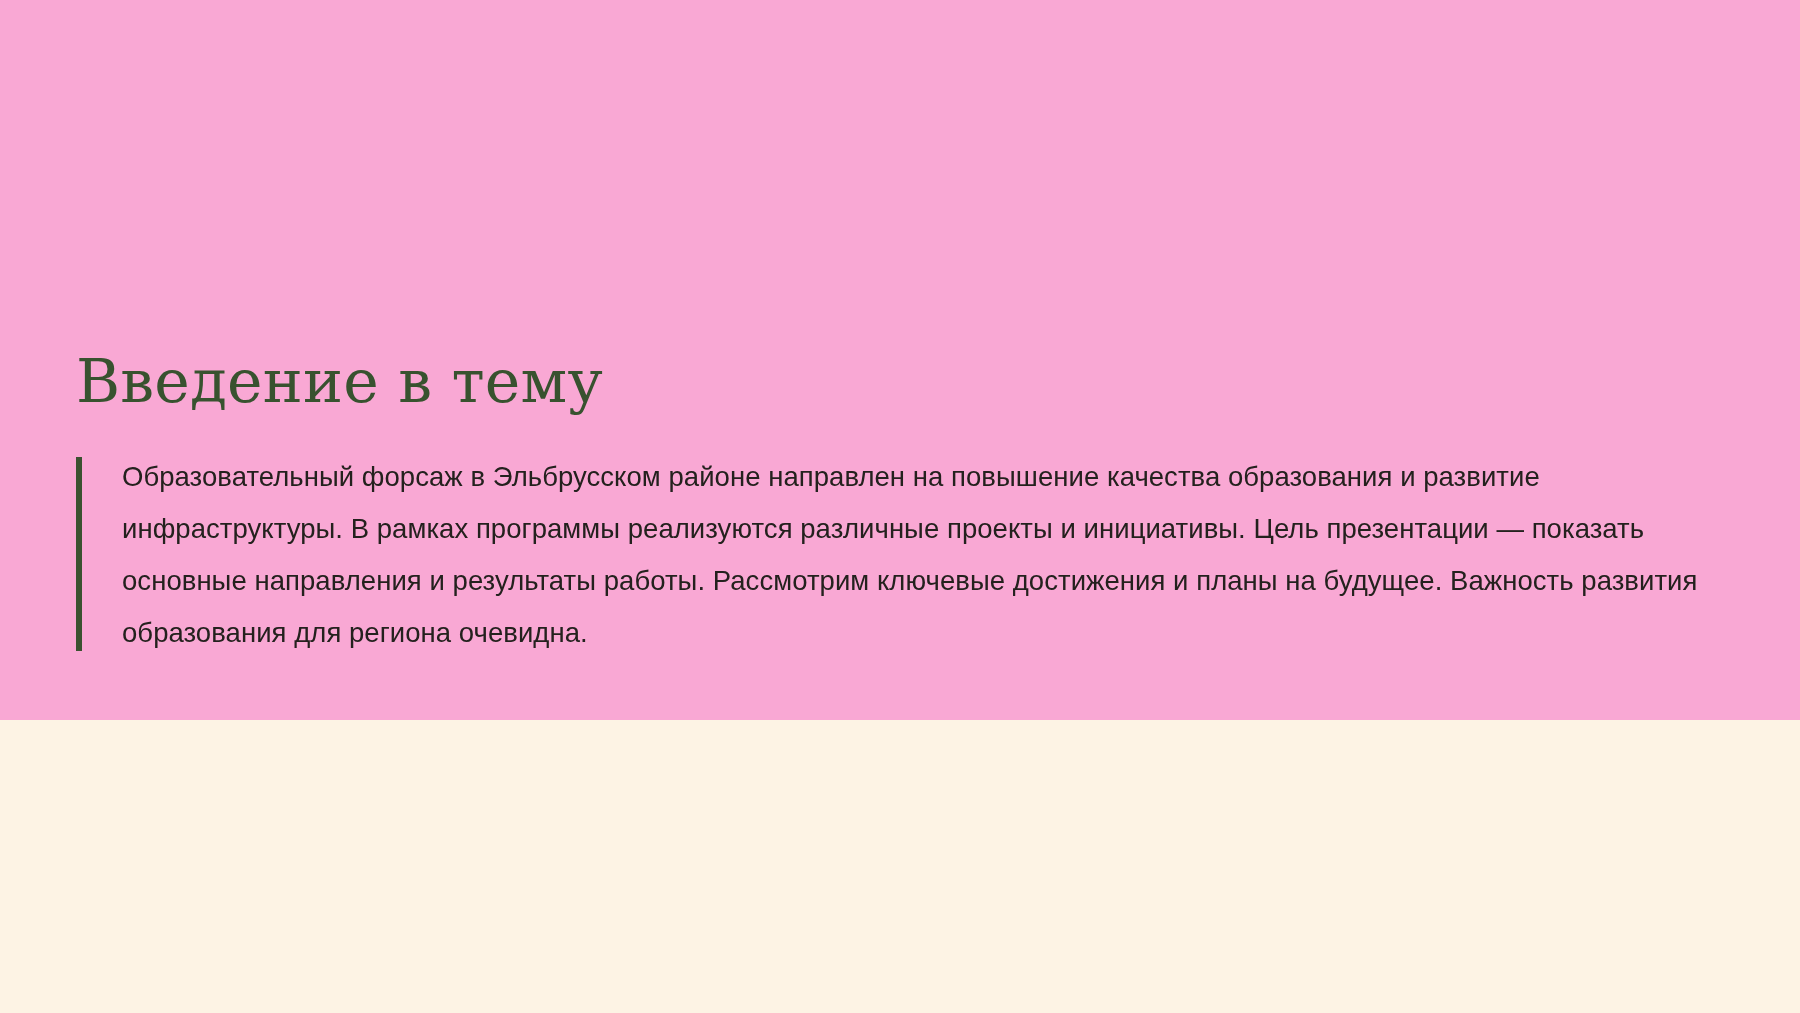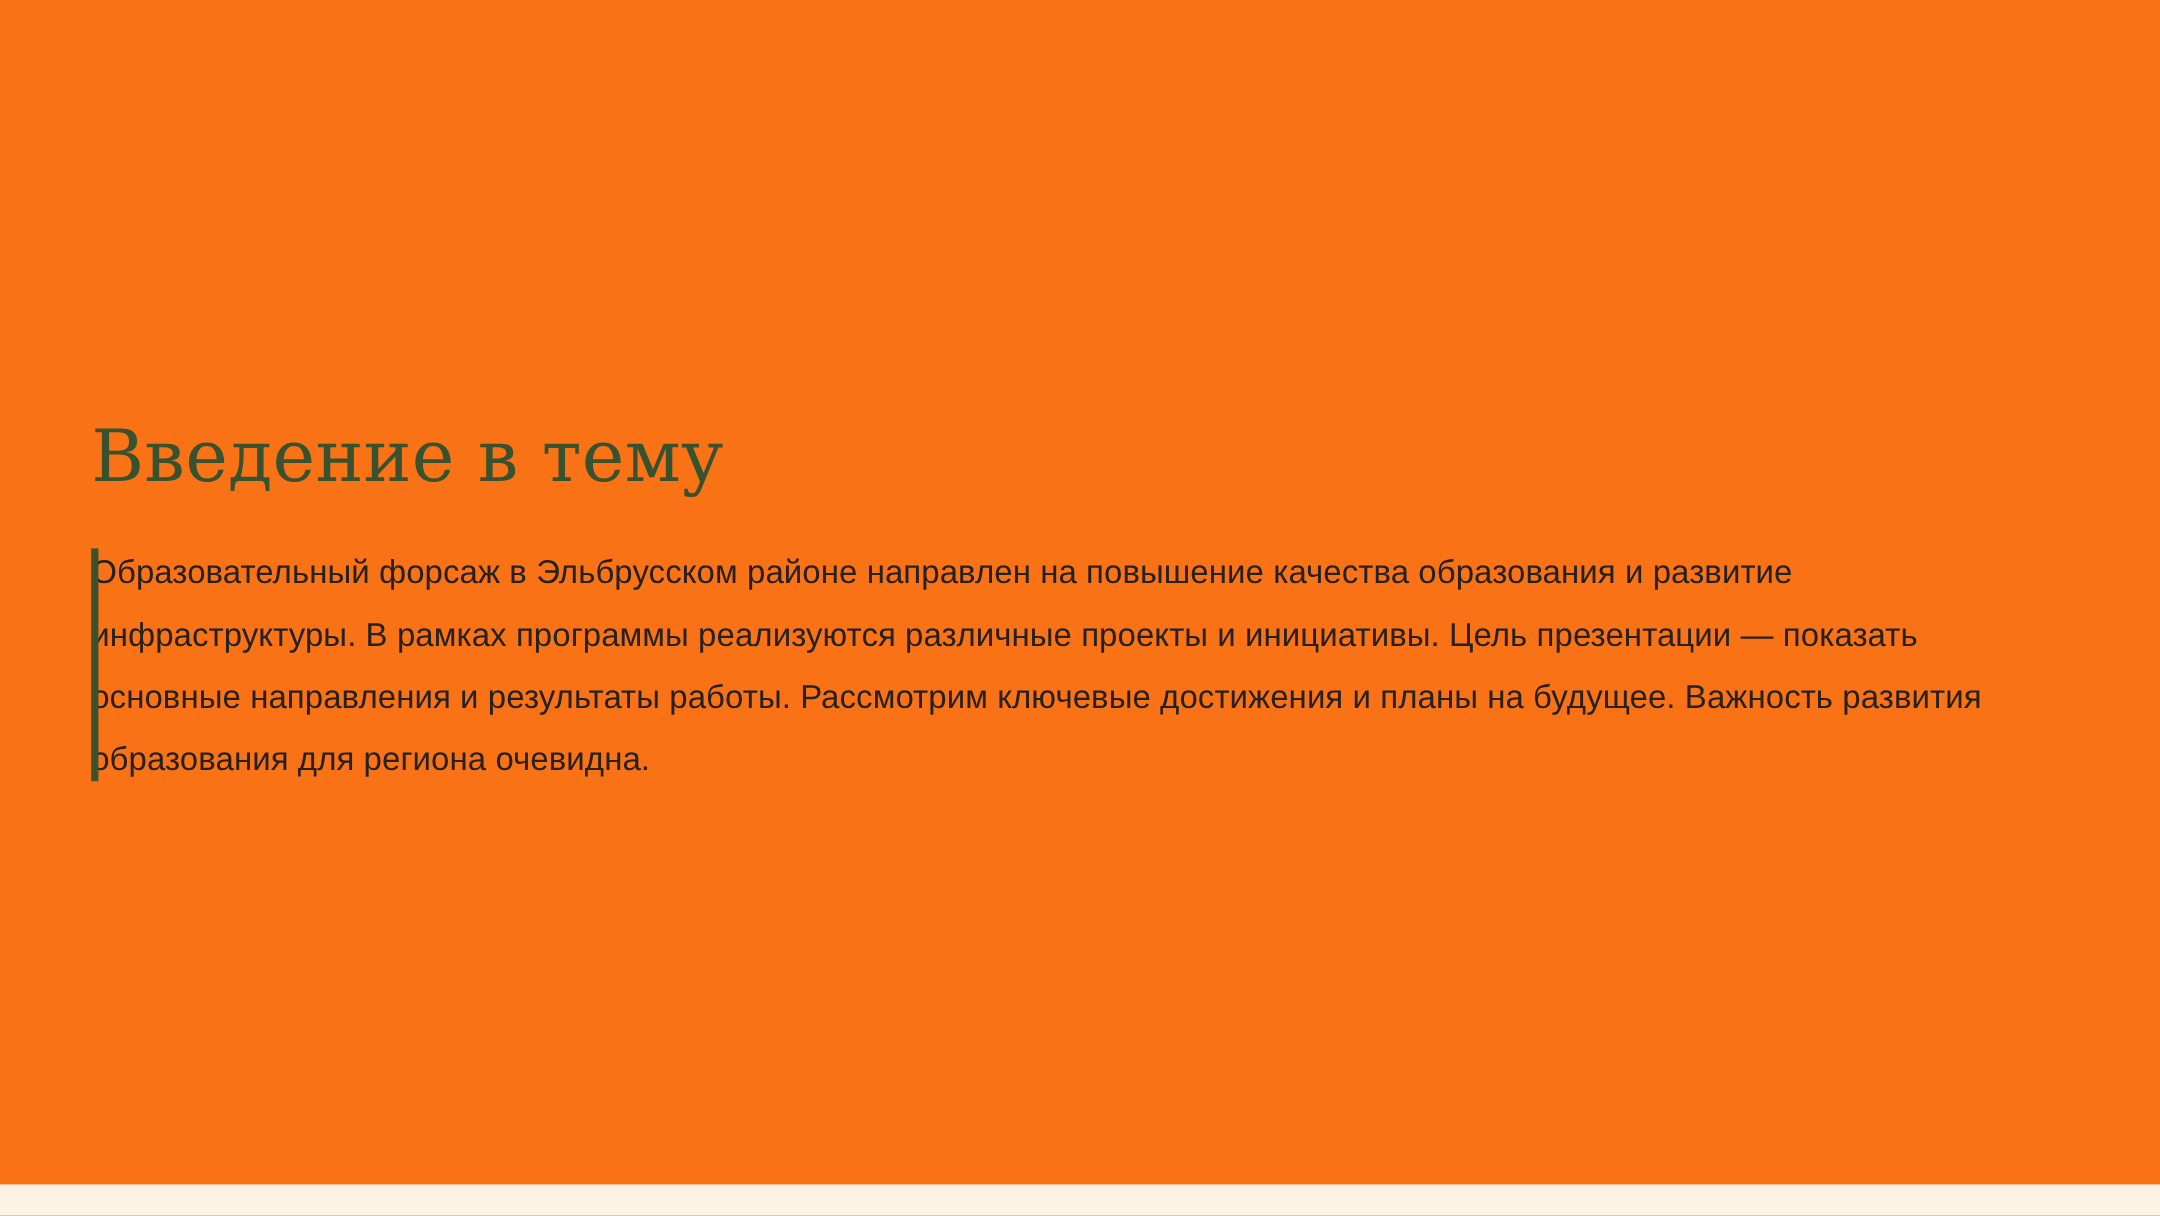--- a/index.html
+++ b/index.html
@@ -13,22 +13,22 @@
     height: 1013px;
     overflow: hidden;
     background: #fdf3e4;
     font-family: "Liberation Sans", sans-serif;
     -webkit-font-smoothing: antialiased;
   }
 
   .slide {
     position: relative;
     width: 1800px;
-    height: 987px;
-    background: #f97316;
+    height: 720px;
+    background: #f9a8d4;
     box-sizing: border-box;
   }
 
   .slide-content {
     position: absolute;
     left: 76px;
     top: 348px;
     width: 1660px;
   }
 
@@ -39,20 +39,21 @@
     line-height: 1.12;
     letter-spacing: 0.2px;
     color: #38522f;
     margin: 0 0 36px 0;
     white-space: nowrap;
   }
 
   .body-block {
     position: relative;
     display: block;
+    padding-left: 46px;
     max-width: 1648px;
   }
 
   .accent-bar {
     position: absolute;
     left: 0;
     top: 6px;
     bottom: 8px;
     width: 6px;
     background: #3b5130;

